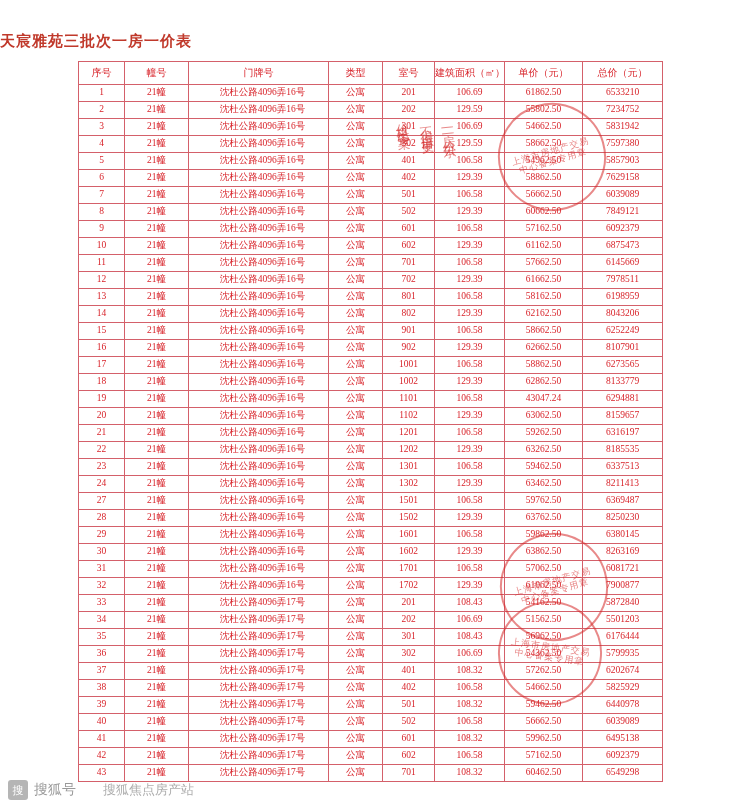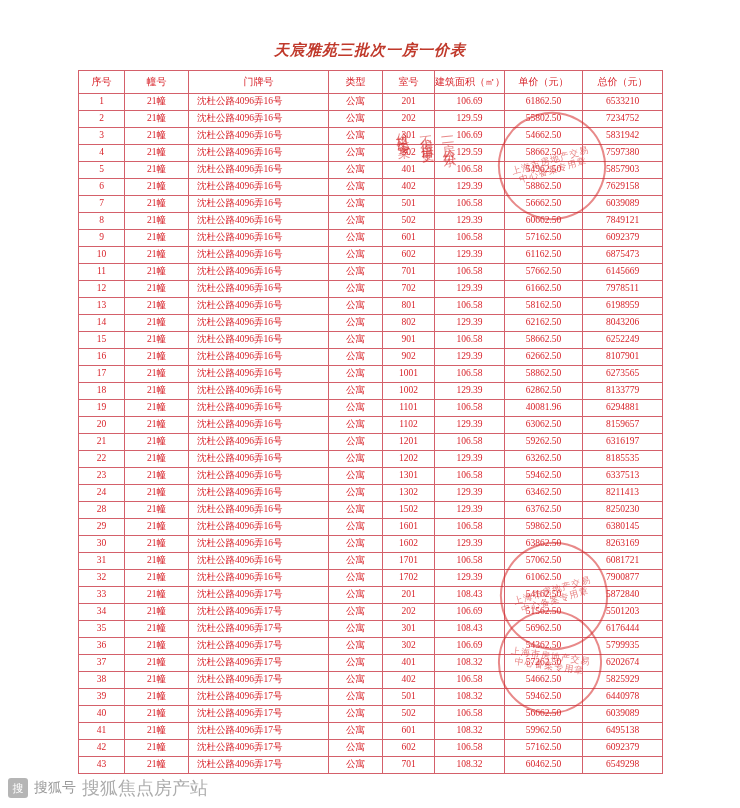--- a/index.html
+++ b/index.html
@@ -5,29 +5,27 @@
   html,body{margin:0;padding:0;}
   body{
     width:740px;height:808px;
     background:#ffffff;
     font-family:"Liberation Serif", serif;
     color:#d01b1b;
     position:relative;
     overflow:hidden;
   }
   .doc-title{
-    text-align:center;
     font-size:15px;
     font-weight:bold;
     color:#c0392b;
     letter-spacing:1px;
-    padding-top:41px;
+    padding-top:32px;
     padding-bottom:10px;
     font-family:"Liberation Serif", serif;
-    font-style:italic;
   }
   .table-wrap{
     padding:0 78px;
     position:relative;
   }
   table{
     border-collapse:collapse;
     width:584px;
     table-layout:fixed;
   }
@@ -43,21 +41,21 @@
     white-space:nowrap;
     overflow:hidden;
   }
   thead th{
     font-size:10px;
     height:22px;
     font-weight:normal;
     color:#d8232a;
     margin-top:24px;
   }
-  td.addr{ text-align:left; padding-left:8px; }
+  td.addr{ text-align:center; padding-left:8px; }
   col.c0{width:46px;}
   col.c1{width:64px;}
   col.c2{width:140px;}
   col.c3{width:54px;}
   col.c4{width:52px;}
   col.c5{width:70px;}
   col.c6{width:78px;}
   col.c7{width:80px;}
 
   
@@ -111,23 +109,24 @@
     color:#fff;font-size:11px;
     display:flex;align-items:center;justify-content:center;
     font-family:"Liberation Sans", sans-serif;
   }
   .wm-text{
     font-size:14px;
     color:rgba(70,70,70,.55);
     font-family:Liberation Sans, sans-serif;
   }
   .wm-text2{
-    font-size:18px;
+    font-size:13px;
     color:rgba(70,70,70,.45);
     font-family:"Liberation Sans", sans-serif;
+    margin-left:21px;
   }
 </style>
 </head>
 <body>
 
 <div class="doc-title">天宸雅苑三批次一房一价表</div>
 
 <div class="table-wrap">
   <table>
     <colgroup>
@@ -333,21 +332,21 @@
           <td>62862.50</td>
           <td>8133779</td>
         </tr>
         <tr>
           <td>19</td>
           <td>21幢</td>
           <td class="addr">沈杜公路4096弄16号</td>
           <td>公寓</td>
           <td>1101</td>
           <td>106.58</td>
-          <td>40081.96</td>
+          <td>43047.24</td>
           <td>6294881</td>
         </tr>
         <tr>
           <td>20</td>
           <td>21幢</td>
           <td class="addr">沈杜公路4096弄16号</td>
           <td>公寓</td>
           <td>1102</td>
           <td>129.39</td>
           <td>63062.50</td>
@@ -385,20 +384,30 @@
         </tr>
         <tr>
           <td>24</td>
           <td>21幢</td>
           <td class="addr">沈杜公路4096弄16号</td>
           <td>公寓</td>
           <td>1302</td>
           <td>129.39</td>
           <td>63462.50</td>
           <td>8211413</td>
+        </tr>
+        <tr>
+          <td>27</td>
+          <td>21幢</td>
+          <td class="addr">沈杜公路4096弄16号</td>
+          <td>公寓</td>
+          <td>1501</td>
+          <td>106.58</td>
+          <td>59762.50</td>
+          <td>6369487</td>
         </tr>
         <tr>
           <td>28</td>
           <td>21幢</td>
           <td class="addr">沈杜公路4096弄16号</td>
           <td>公寓</td>
           <td>1502</td>
           <td>129.39</td>
           <td>63762.50</td>
           <td>8250230</td>

